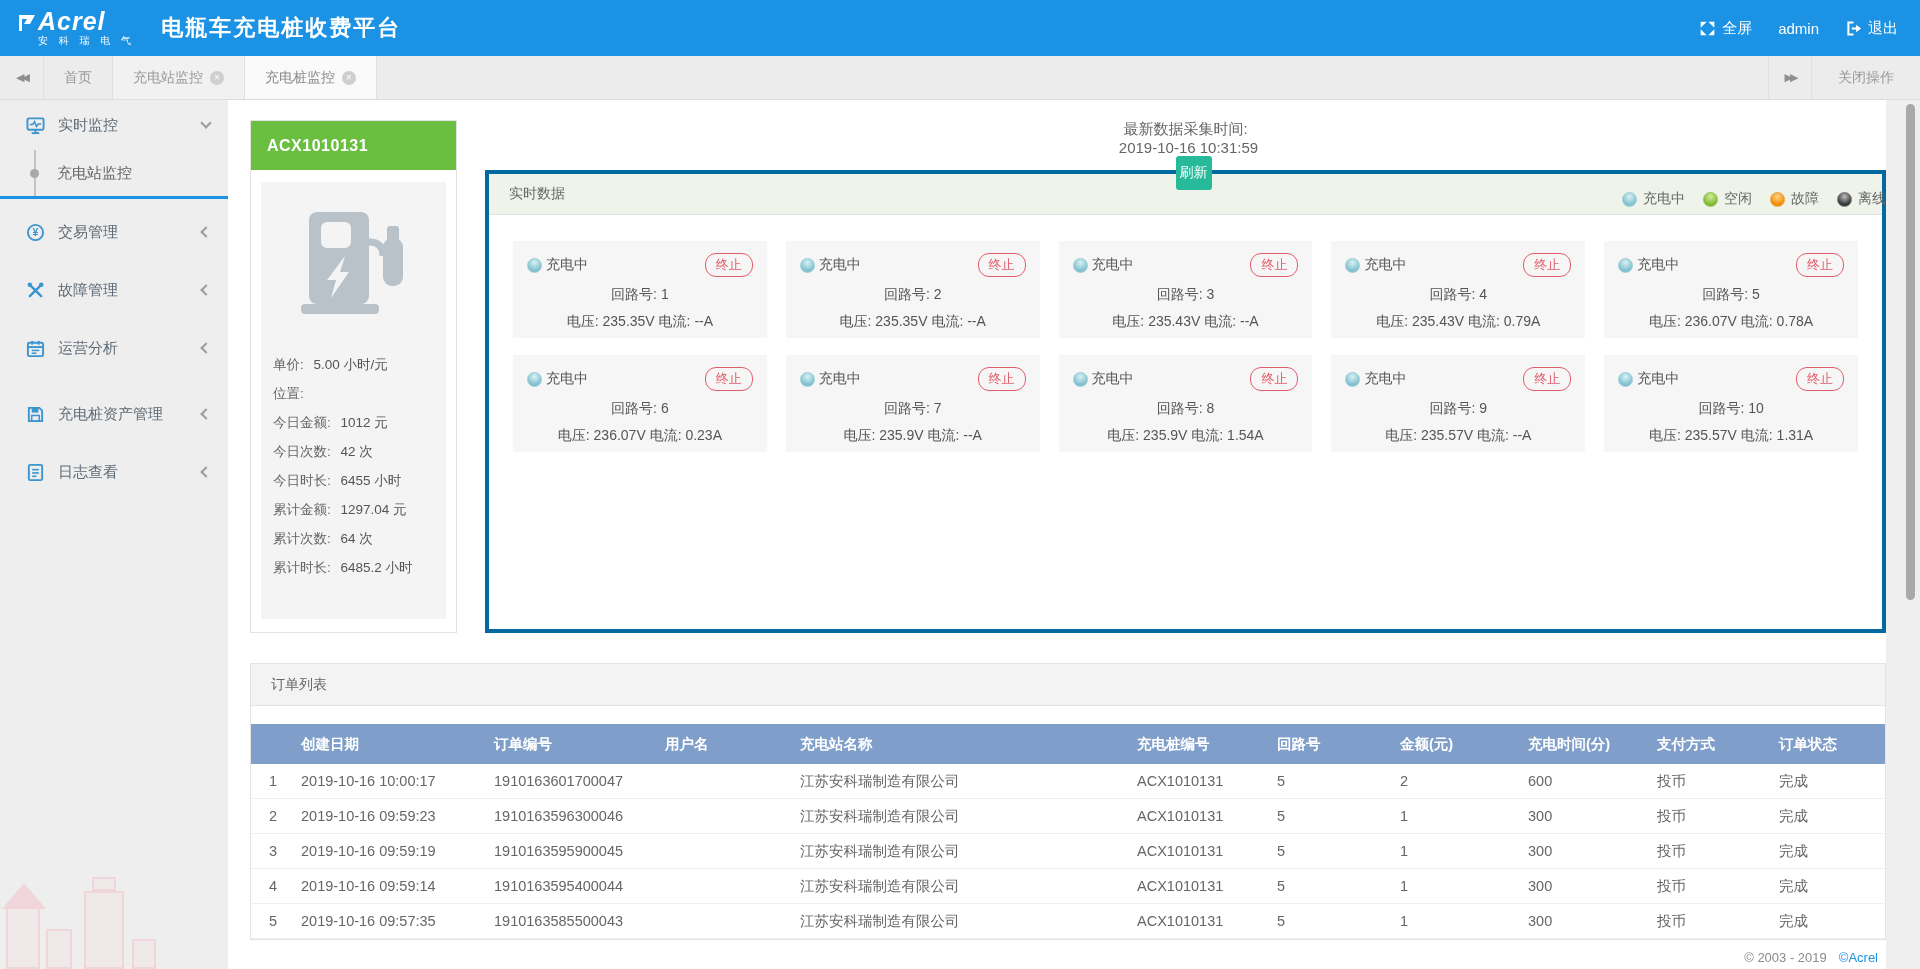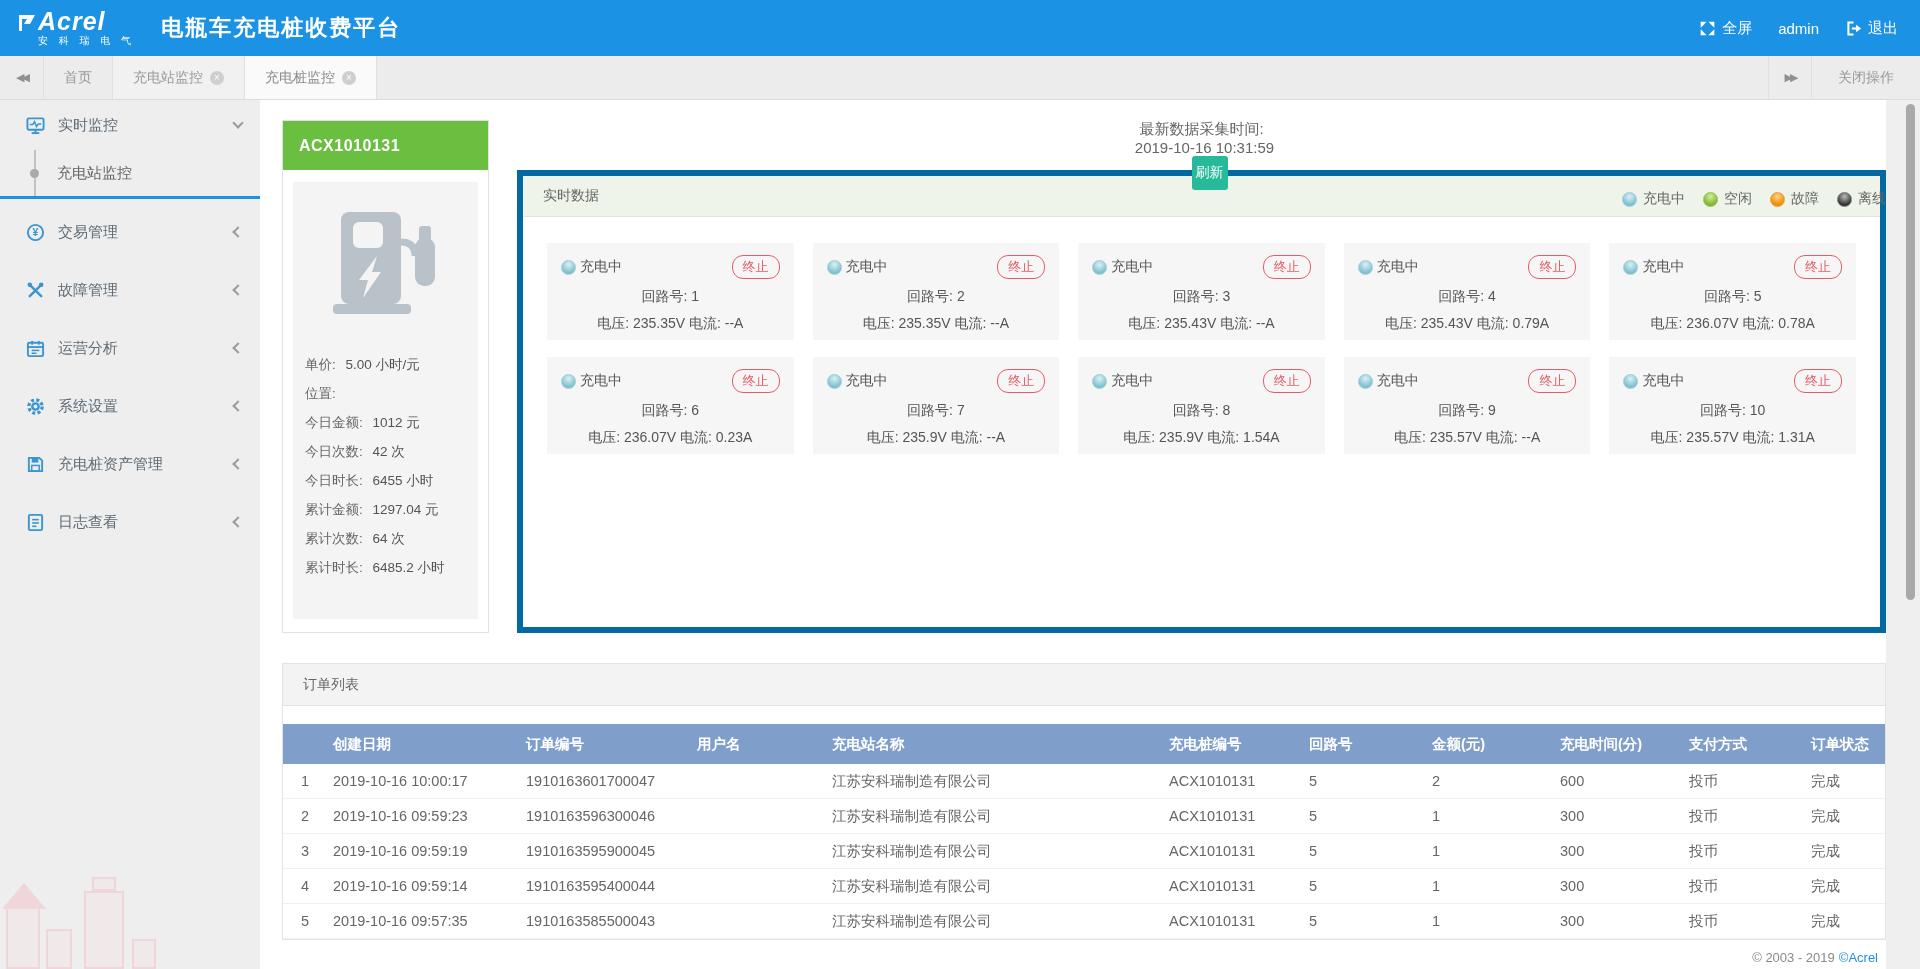--- a/index.html
+++ b/index.html
@@ -23,21 +23,21 @@
   .tab-nav { width:44px; display:flex; align-items:center; justify-content:center; border-right:1px solid #e0e0e0; color:#8f8f8f; font-size:11px; letter-spacing:-3px; cursor:pointer; }
   .tab-nav.right { border-left:1px solid #e0e0e0; border-right:1px solid #e0e0e0; margin-left:auto; }
   .tab { display:flex; align-items:center; gap:7px; padding:0 20px; border-right:1px solid #e0e0e0; cursor:pointer; }
   .tab.shaded { background:#f1f1f1; }
   .tab.active { background:#fafafa; color:#8a8a8a; }
   .tab-close { width:14px; height:14px; border-radius:50%; background:#cfcfcf; color:#fff; font-size:10px; line-height:14px; text-align:center; display:inline-block; }
   .close-ops { display:flex; align-items:center; padding:0 26px; cursor:pointer; }
 
   
   .bodywrap { display:flex; height:869px; background:#fff; }
-  .sidebar { width:260px; background:#eeeeee; position:relative; flex:none; }
+  .sidebar { width:228px; background:#eeeeee; position:relative; flex:none; }
   .main { flex:1; position:relative; padding:20px 34px 0 22px; background:#fff; }
   .right-gutter { position:absolute; top:0; right:0; width:34px; height:869px; background:#efefef; }
   .scroll-thumb { position:absolute; right:5px; top:4px; width:9px; height:496px; background:#a9a9a9; border-radius:5px; }
 
   
   .nav-item { height:50px; display:flex; align-items:center; padding:0 18px 0 26px; gap:13px; color:#5f6b76; font-size:15px; cursor:pointer; }
   .nav-item .lbl { flex:1; }
   .nav-sub { height:46px; display:flex; align-items:center; padding-left:26px; gap:13px; color:#666; font-size:15px; cursor:pointer; position:relative; }
   .tree { width:18px; height:46px; position:relative; flex:none; }
   .tree::before { content:""; position:absolute; left:8px; top:0; width:2px; height:46px; background:#c3c3c3; }
@@ -71,42 +71,42 @@
   .info-time { font-size:15px; color:#666; margin-left:6px; }
   .btn-refresh { margin-left:16px; background:#26b99a; color:#fff; border:none; font-size:14px; padding:8px 4px; border-radius:3px; cursor:pointer; }
   .legend { margin-left:auto; display:flex; align-items:center; gap:18px; font-size:14px; color:#666; }
   .legend .li { display:flex; align-items:center; gap:6px; }
   .ldot { width:15px; height:15px; border-radius:50%; }
   .ldot.charging { background:radial-gradient(circle at 50% 28%, #d9f1f5, #7fc0cf 70%); border:1px solid #9fcdd8; }
   .ldot.idle { background:radial-gradient(circle at 50% 28%, #d6ed9d, #7cb830 70%); border:1px solid #93c455; }
   .ldot.fault { background:radial-gradient(circle at 50% 28%, #ffd28a, #f08c00 70%); border:1px solid #e8a33f; }
   .ldot.offline { background:radial-gradient(circle at 50% 28%, #bdbdbd, #333 70%); border:1px solid #777; }
 
-  .rt-panel { border:6px solid #0369a1; height:463px; background:#fff; }
+  .rt-panel { border:4px solid #0369a1; height:463px; background:#fff; }
   .rt-panel .phead { height:41px; background:#eef4ea; border-bottom:1px solid #e3e3e3; display:flex; align-items:center; padding-left:20px; font-size:14px; color:#666; }
   .ch-grid { display:grid; grid-template-columns:repeat(5,1fr); gap:17px 19px; padding:26px 24px; align-content:start; }
   .ch-card { background:#f7f6f6; height:97px; padding:12px 14px 0 14px; font-size:14px; color:#555; }
   .ch-top { display:flex; align-items:center; }
   .sdot { width:15px; height:15px; border-radius:50%; background:radial-gradient(circle at 50% 28%, #d9f1f5, #7fc0cf 70%); border:1px solid #9fcdd8; margin-right:4px; }
   .btn-stop { margin-left:auto; color:#e25d6a; border:1px solid #e25d6a; background:transparent; border-radius:11px; font-size:13px; padding:2px 10px; cursor:pointer; }
   .ch-line { text-align:center; margin-top:9px; color:#555; }
 
   
   .orders { margin-top:30px; border:1px solid #e3e3e3; background:#fff; }
   .orders .ohead { height:42px; background:#f3f3f3; border-bottom:1px solid #e3e3e3; display:flex; align-items:center; padding-left:20px; font-size:14px; color:#666; }
   .otable { padding:18px 0 0 0; }
   .orow { display:grid; grid-template-columns:44px 193px 171px 135px 337px 140px 123px 128px 129px 122px 1fr; align-items:center; }
   .orow.head { background:#7f9fca; color:#fff; font-weight:bold; height:40px; font-size:14.5px; }
   .orow.data { height:35px; font-size:14.5px; color:#666; border-bottom:1px solid #f0f0f0; }
   .orow > div { padding-left:6px; white-space:nowrap; overflow:hidden; }
   .orow > .c-idx { text-align:center; padding-left:0; }
 
   
   .pagefooter { height:27px; display:flex; align-items:center; justify-content:flex-end; font-size:13px; color:#8a8a8a; padding-right:8px; margin-top:4px; }
-  .pagefooter .acrel { color:#1b92e4; margin-left:4px; }
+  .pagefooter .acrel { color:#1b92e4; margin-left:12px; }
 </style>
 </head>
 <body>
 
 <div class="page">
 
   <header class="topbar">
     <div class="brand">
       <svg class="logo-mark" width="20" height="20" viewBox="0 0 20 20">
         <polygon points="1,2 17,2 12,11 6,11 9,6 4,6 4,18 1,18" fill="#ffffff"></polygon>
@@ -211,29 +211,20 @@
           <line x1="6.5" y1="2" x2="6.5" y2="6" stroke="#3a95d0" stroke-width="2"></line>
           <line x1="13.5" y1="2" x2="13.5" y2="6" stroke="#3a95d0" stroke-width="2"></line>
           <line x1="6" y1="12" x2="14" y2="12" stroke="#3a95d0" stroke-width="1.6"></line>
           <line x1="6" y1="15" x2="11" y2="15" stroke="#3a95d0" stroke-width="1.6"></line>
         </svg>
         <span class="lbl">运营分析</span>
         <span class="chev left"></span>
       </div>
       <div class="nav-gap"></div>
 
-      <div class="nav-item">
-        <svg class="nicon" viewBox="0 0 20 20">
-          <circle cx="10" cy="10" r="7" fill="none" stroke="#3a95d0" stroke-width="3.4" stroke-dasharray="3.2 2.4"></circle>
-          <circle cx="10" cy="10" r="4.6" fill="#3a95d0"></circle>
-          <circle cx="10" cy="10" r="2" fill="#eeeeee"></circle>
-        </svg>
-        <span class="lbl">系统设置</span>
-        <span class="chev left"></span>
-      </div>
       <div class="nav-gap"></div>
 
       <div class="nav-item">
         <svg class="nicon" viewBox="0 0 20 20">
           <path d="M3 3 H14 L17 6 V17 H3 Z" fill="none" stroke="#3a95d0" stroke-width="2"></path>
           <rect x="6" y="3" width="7" height="5" fill="#3a95d0"></rect>
           <rect x="6" y="11" width="8" height="6" fill="none" stroke="#3a95d0" stroke-width="1.6"></rect>
         </svg>
         <span class="lbl">充电桩资产管理</span>
         <span class="chev left"></span>

